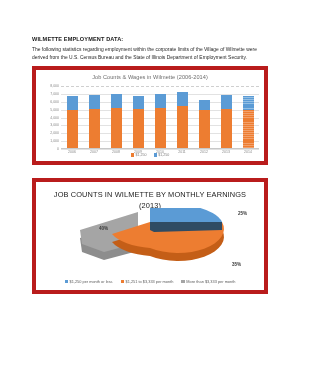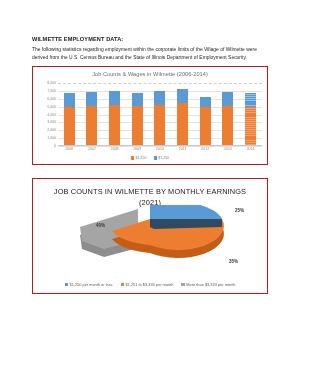--- a/index.html
+++ b/index.html
@@ -42,21 +42,21 @@
     line-height: 1.62;
     margin: 0;
     color: #1f1f1f;
     letter-spacing: 0.02px;
   }
 
   
   .chart-frame {
     position: absolute;
     box-sizing: border-box;
-    border: 1px solid #b91c1c;
+    border: 4px solid #b91c1c;
     background: #ffffff;
   }
 
   
   #bar-chart-frame {
     left: 32px;
     top: 66px;
     width: 236px;
     height: 99px;
   }
@@ -336,21 +336,21 @@
         <span class="legend-item">
           <span class="legend-swatch" style="background: rgb(91, 155, 213);"></span>
           <span>$1,250</span>
         </span>
       </div>
   </div>
 
   <div class="chart-frame" id="pie-chart-frame">
     <div class="pie-title">
       <span>JOB COUNTS IN WILMETTE BY MONTHLY EARNINGS</span><br>
-      <span>(2021)</span>
+      <span>(2013)</span>
     </div>
 
     <div class="pie-stage">
       <svg class="pie-svg" width="200" height="66" viewBox="0 0 200 66">
 
         <g>
           <path d="M 30 30 L 88 12 L 88 30 L 84 44 L 54 52 L 32 44 Z" fill="#8d8d8d"></path>
           <path d="M 30 22 L 88 4 L 88 22 L 84 36 L 54 44 L 32 36 Z" fill="#a5a5a5"></path>
         </g>
 

